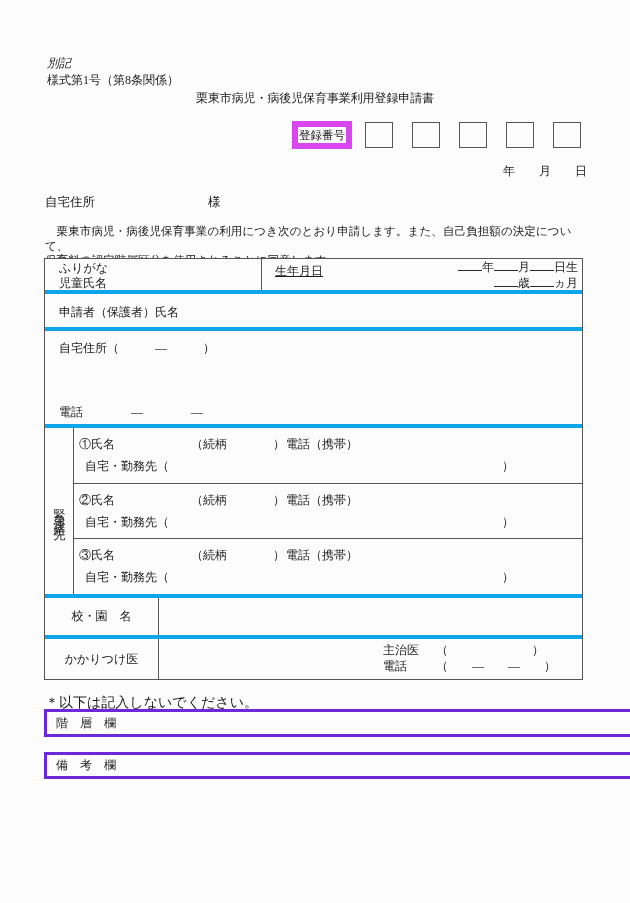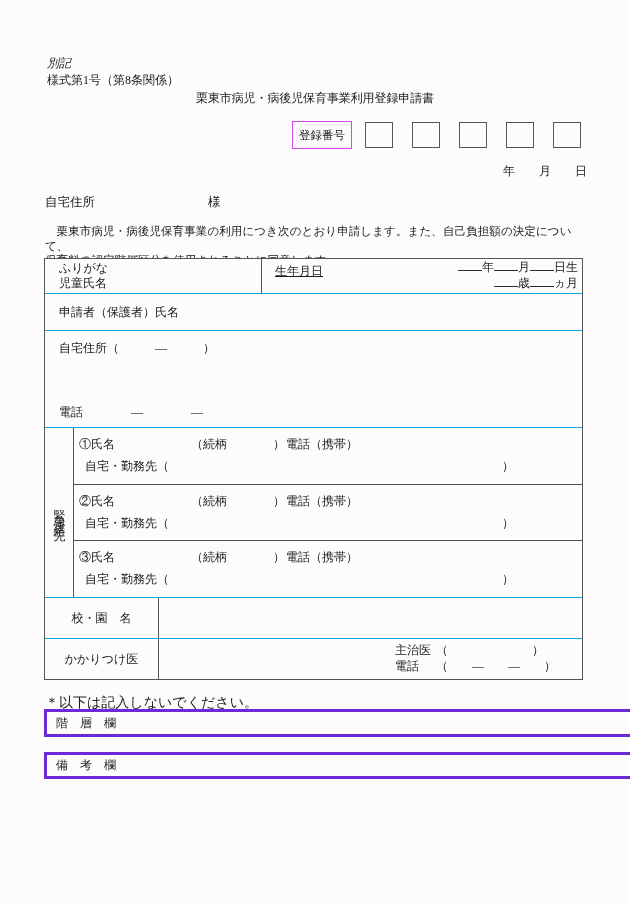--- a/index.html
+++ b/index.html
@@ -14,37 +14,37 @@
   .abs { position:absolute; }
 
   
   .annotation { left:47px; top:55px; font-size:12px;font-style:italic; }
   .style-number { left:47px; top:72px; font-size:12px; }
   .form-title { left:0; width:630px; top:90px; text-align:center; font-size:12px; letter-spacing:-0.1px; }
 
   
   .reg-row { left:292px; top:121px; display:flex; align-items:center; }
   .reg-label-box {
-    width:60px; height:28px; border:1px solid #d946ef;
+    width:60px; height:28px; border:6px solid #d946ef;
     display:flex; align-items:center; justify-content:center;
     font-size:11.5px; background:#fcfcfc;
   }
   .reg-box { width:28px; height:26px; border:1px solid #565656; margin-left:19px; background:#fcfcfc; }
   .reg-box.first { margin-left:13px; }
 
   .date-line { right:43px; top:163px; font-size:12px; white-space:pre; }
 
   .recipient-line { left:45px; top:194px; font-size:12.5px; }
   .recipient-line .honorific { margin-left:113px; }
 
   .declaration { left:45px; top:224px; width:545px; font-size:11.5px; line-height:14.5px; letter-spacing:0.1px; }
 
   
   .tbl { left:44px; top:258px; width:539px; border:1px solid #555; background:#fcfcfc; }
-  .row { border-bottom:1px solid #0ea5e9; position:relative; }
+  .row { border-bottom:4px solid #0ea5e9; position:relative; }
   .row:last-child { border-bottom:none; }
   .r1 { height:35px; display:flex; }
   .r1-left { width:217px; border-right:1px solid #555; padding:2px 0 0 14px; line-height:15px; }
   .r1-right { flex:1; position:relative; }
   .birth-label { position:absolute; left:13px; top:4px;text-decoration:underline; }
   .birth-blanks { position:absolute; right:4px; top:1px; text-align:right; line-height:15.5px; white-space:nowrap; }
   .bl { display:inline-block; width:24px; height:11px; border-bottom:1px solid #2a2a2a; }
   .r2 { height:37px; }
   .r2-label { position:absolute; left:14px; top:10px; }
   .r3 { height:97px; }
@@ -71,21 +71,21 @@
   .r6 { height:40px; display:flex; }
   .left-head {
     width:114px; border-right:1px solid #555;
     display:flex; align-items:center; justify-content:center;
     white-space:pre;
   }
   .r5-content { flex:1; }
   .r6-content { flex:1; position:relative; }
   .doctor-block {
     position:absolute; right:26px; top:3px;
-    display:grid; grid-template-columns:auto auto; column-gap:5px;
+    display:grid; grid-template-columns:auto auto; column-gap:17px;
     line-height:16px; white-space:pre;
   }
 
   
   .note { left:45px; top:694px; font-size:14px; }
   .field-box {
     left:44px; width:609px; border:3px solid #6d28d9; background:#fcfcfc;
     display:flex; align-items:center; padding-left:9px; white-space:pre;
   }
   .tier-box { top:709px; height:28px; }

